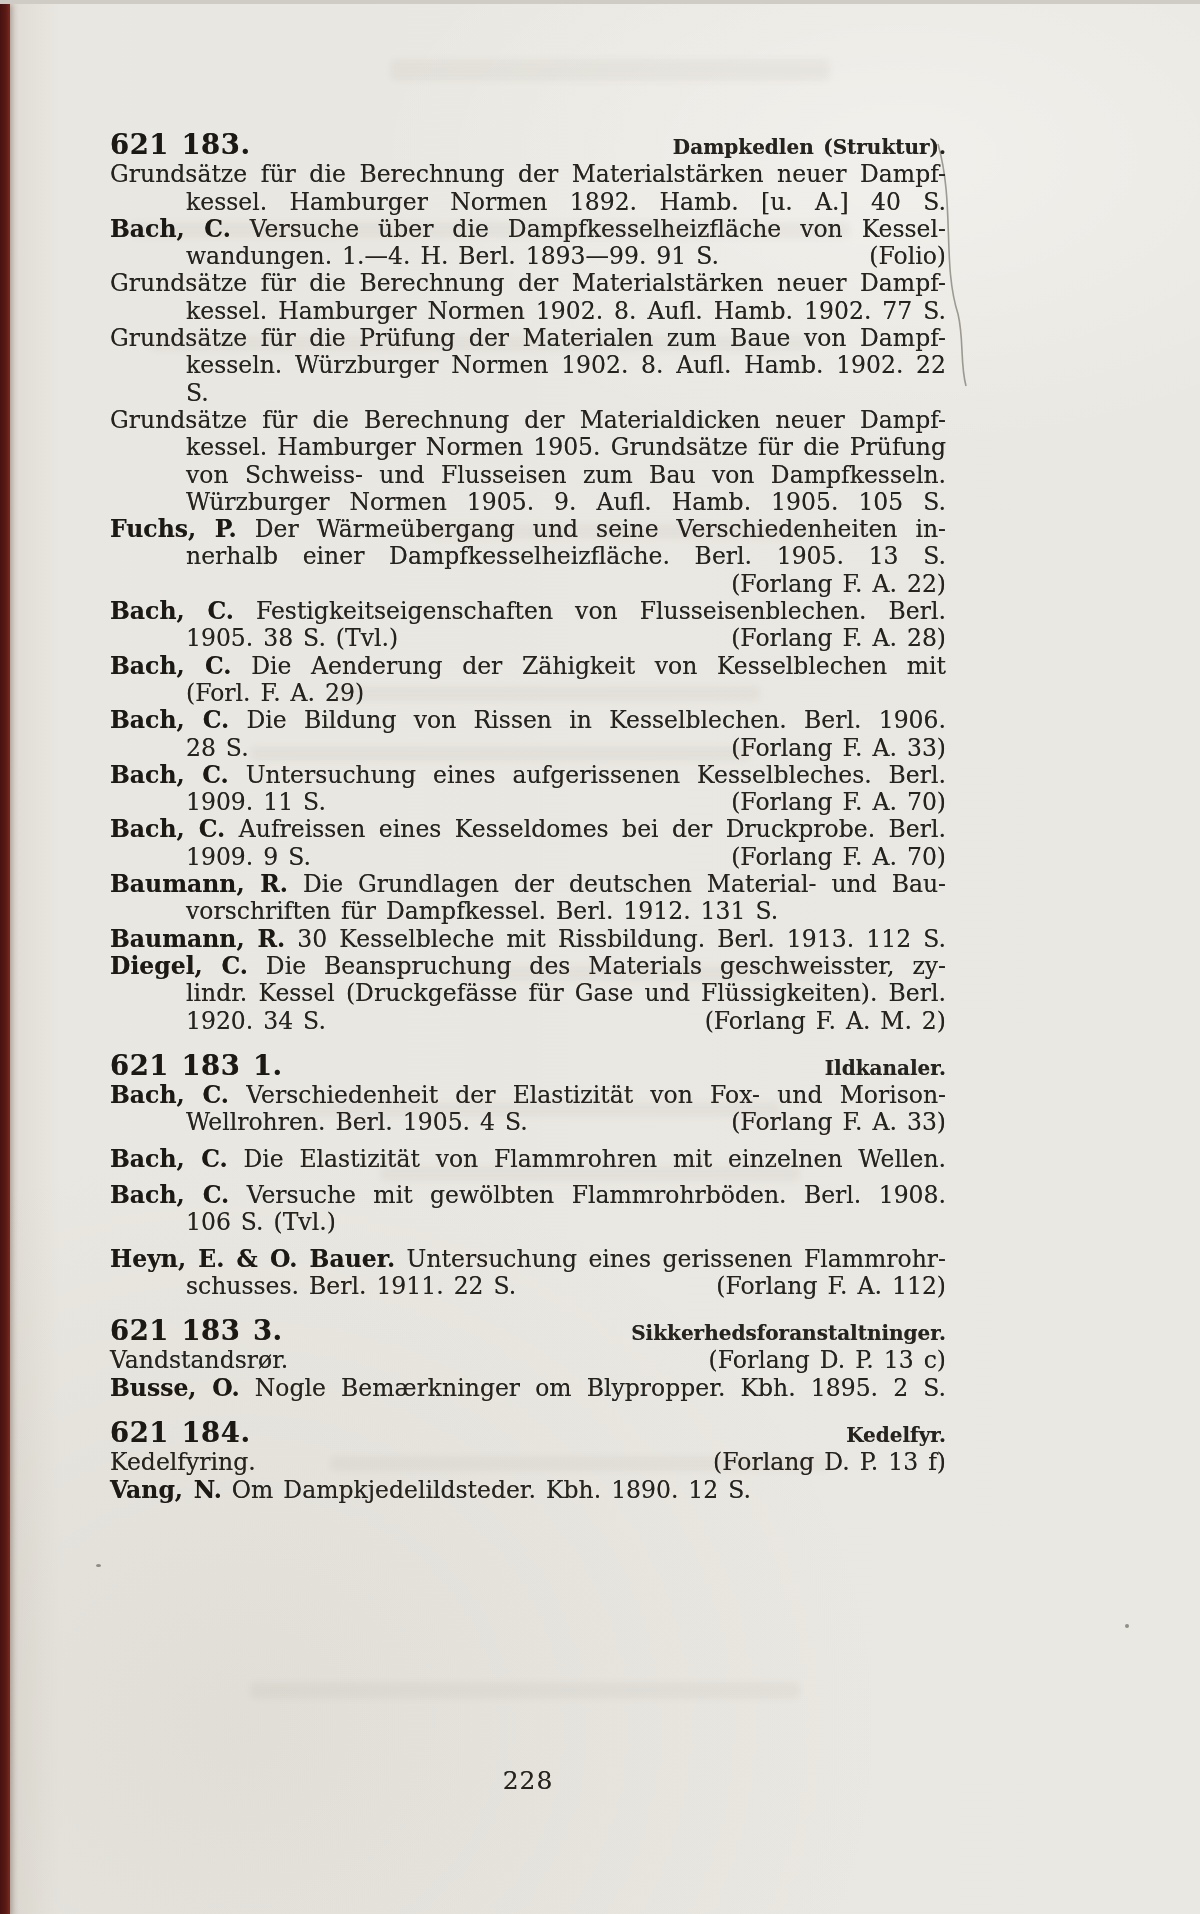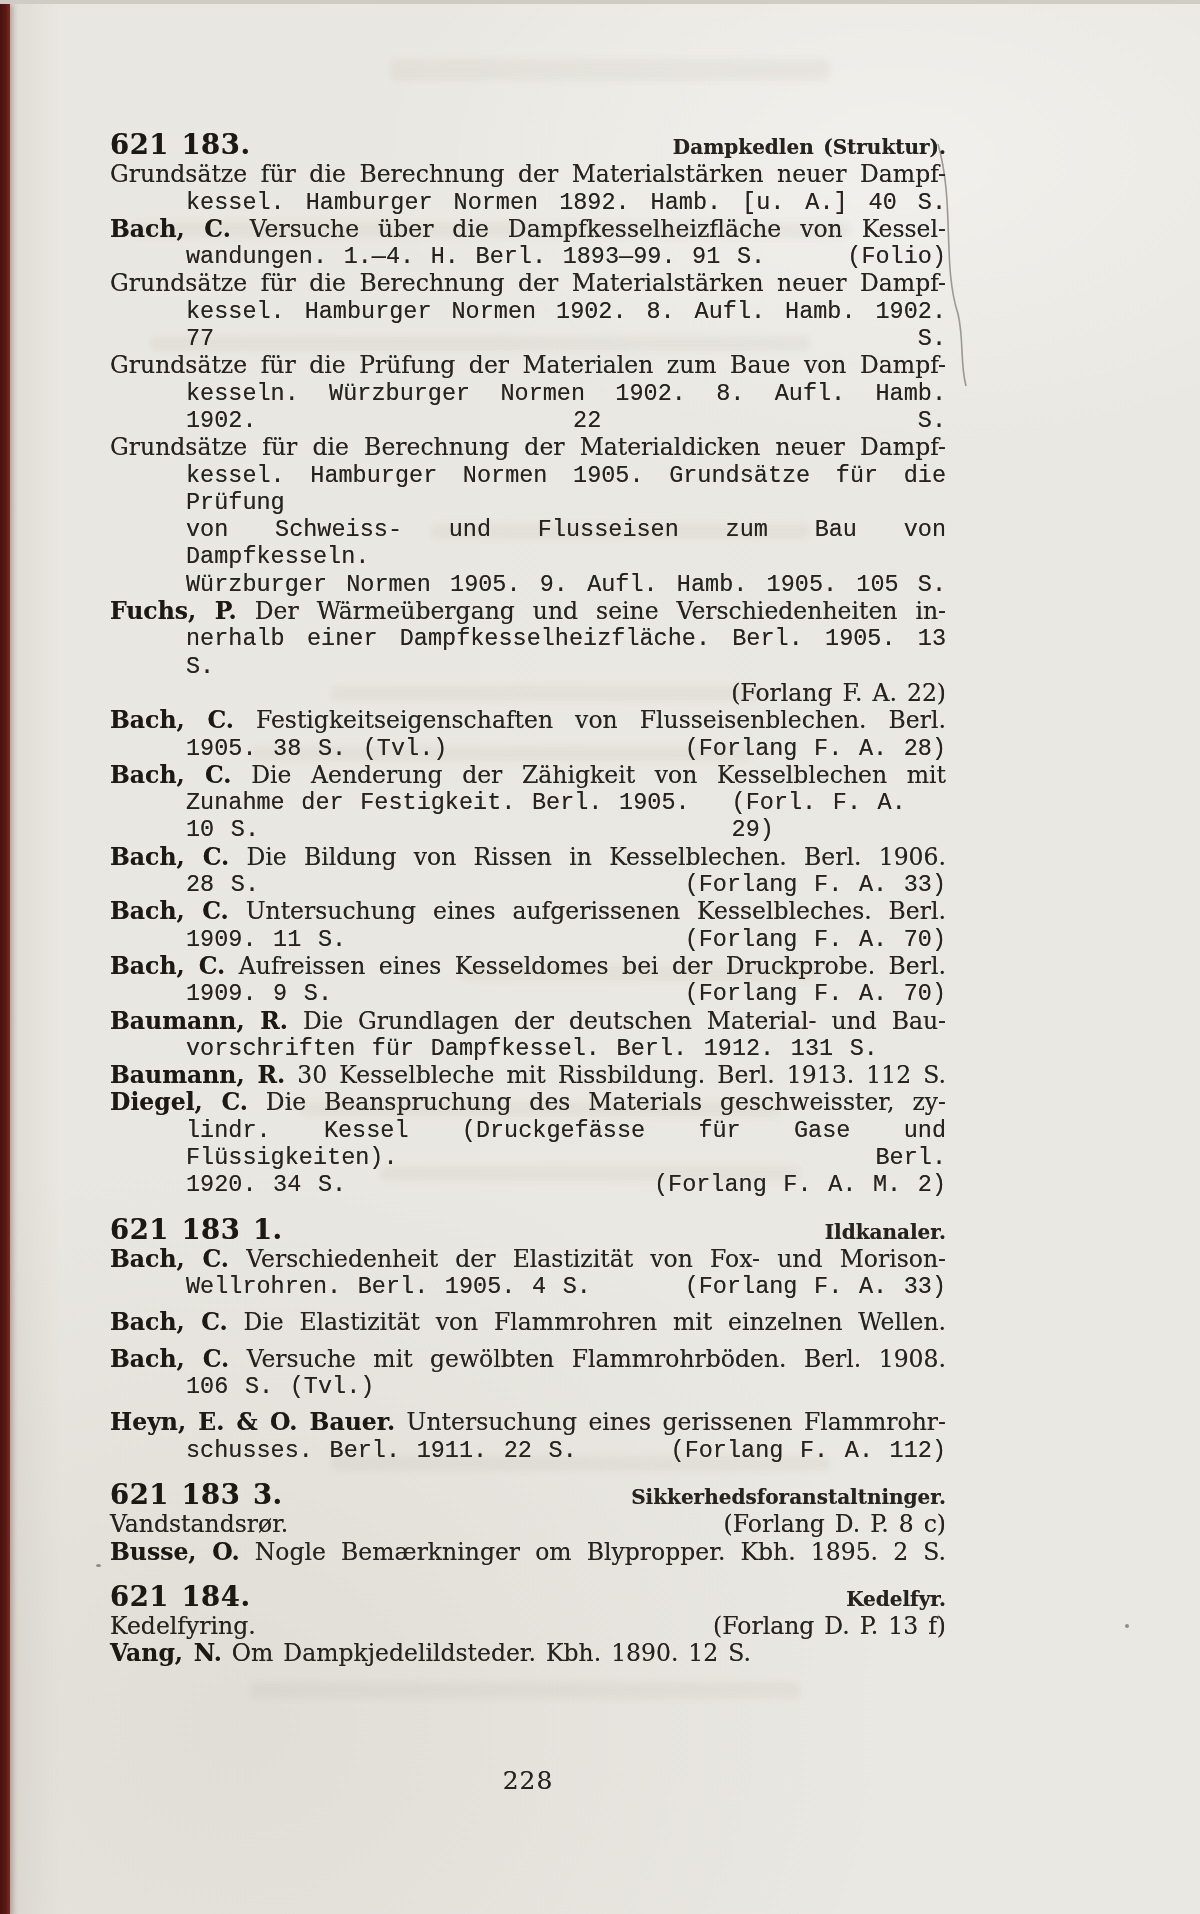--- a/index.html
+++ b/index.html
@@ -15,21 +15,21 @@
   .spine { position:absolute; left:0; top:0; width:10px; height:100%;
     background:linear-gradient(90deg,#471210,#5c1a15 60%,#7a2a20 100%);
     box-shadow:2px 0 6px rgba(60,30,20,0.35); }
   .textblock { position:absolute; left:110px; top:110px; width:836px; }
   .line { position:relative; font-size:23.5px; line-height:27.3px; min-height:27.3px;
           word-spacing:2.5px; text-shadow:0 0 0.4px rgba(30,27,22,0.55); }
   .line.full  { text-align:justify; text-align-last:justify; text-justify:inter-word; }
   .line.left  { text-align:left; }
   .line.right { text-align:right; }
   .line.split { display:flex; justify-content:space-between; align-items:baseline; }
-  .ind  { padding-left:76px;font-family:Liberation Mono, monospace; }
+  .ind  { padding-left:76px; }
   .hdr  { margin-top:17px; }
   .hdr b  { font-size:27.5px; letter-spacing:0.5px; }
   .hdr .rt { font-weight:bold; font-size:20px; }
   b { font-weight:bold; color:#1c1914; }
   .gap { margin-top:9px; }
   .pageno { position:absolute; left:110px; top:1762px; width:836px; text-align:center;
             font-size:25px; letter-spacing:1px; text-shadow:0 0 0.4px rgba(30,27,22,0.5); }
   .ghost { position:absolute; background:#6b6455; opacity:0.055; filter:blur(3px); border-radius:6px; }
   .speck { position:absolute; background:#3a352c; border-radius:50%; opacity:0.5; }
   .scratch { position:absolute; left:900px; top:130px; }
@@ -84,21 +84,20 @@
       <div class="line full"><span class="lt"><b>Fuchs, P.</b> <span>Der Wärmeübergang und seine Verschiedenheiten in-</span></span></div>
       <div class="line full ind"><span class="lt"><span>nerhalb einer Dampfkesselheizfläche. Berl. 1905. 13 S.</span></span></div>
       <div class="line right"><span class="rt">(Forlang F. A. 22)</span></div>
       <div class="line full"><span class="lt"><b>Bach, C.</b> <span>Festigkeitseigenschaften von Flusseisenblechen. Berl.</span></span></div>
       <div class="line split ind">
         <span class="lt"><span>1905. 38 S. (Tvl.)</span></span>
         <span class="rt">(Forlang F. A. 28)</span>
       </div>
       <div class="line full"><span class="lt"><b>Bach, C.</b> <span>Die Aenderung der Zähigkeit von Kesselblechen mit</span></span></div>
       <div class="line split ind">
-        <span class="lt"><span>Zunahme der Festigkeit. Berl. 1905. 10 S.</span></span>
         <span class="rt">(Forl. F. A. 29)</span>
       </div>
       <div class="line full"><span class="lt"><b>Bach, C.</b> <span>Die Bildung von Rissen in Kesselblechen. Berl. 1906.</span></span></div>
       <div class="line split ind">
         <span class="lt"><span>28 S.</span></span>
         <span class="rt">(Forlang F. A. 33)</span>
       </div>
       <div class="line full"><span class="lt"><b>Bach, C.</b> <span>Untersuchung eines aufgerissenen Kesselbleches. Berl.</span></span></div>
       <div class="line split ind">
         <span class="lt"><span>1909. 11 S.</span></span>
@@ -134,21 +133,21 @@
       <div class="line split ind">
         <span class="lt"><span>schusses. Berl. 1911. 22 S.</span></span>
         <span class="rt">(Forlang F. A. 112)</span>
       </div>
       <div class="line split hdr">
         <span class="lt"><b>621 183 3.</b></span>
         <span class="rt">Sikkerhedsforanstaltninger.</span>
       </div>
       <div class="line split">
         <span class="lt"><span>Vandstandsrør.</span></span>
-        <span class="rt">(Forlang D. P. 8 c)</span>
+        <span class="rt">(Forlang D. P. 13 c)</span>
       </div>
       <div class="line full"><span class="lt"><b>Busse, O.</b> <span>Nogle Bemærkninger om Blypropper. Kbh. 1895. 2 S.</span></span></div>
       <div class="line split hdr">
         <span class="lt"><b>621 184.</b></span>
         <span class="rt">Kedelfyr.</span>
       </div>
       <div class="line split">
         <span class="lt"><span>Kedelfyring.</span></span>
         <span class="rt">(Forlang D. P. 13 f)</span>
       </div>

